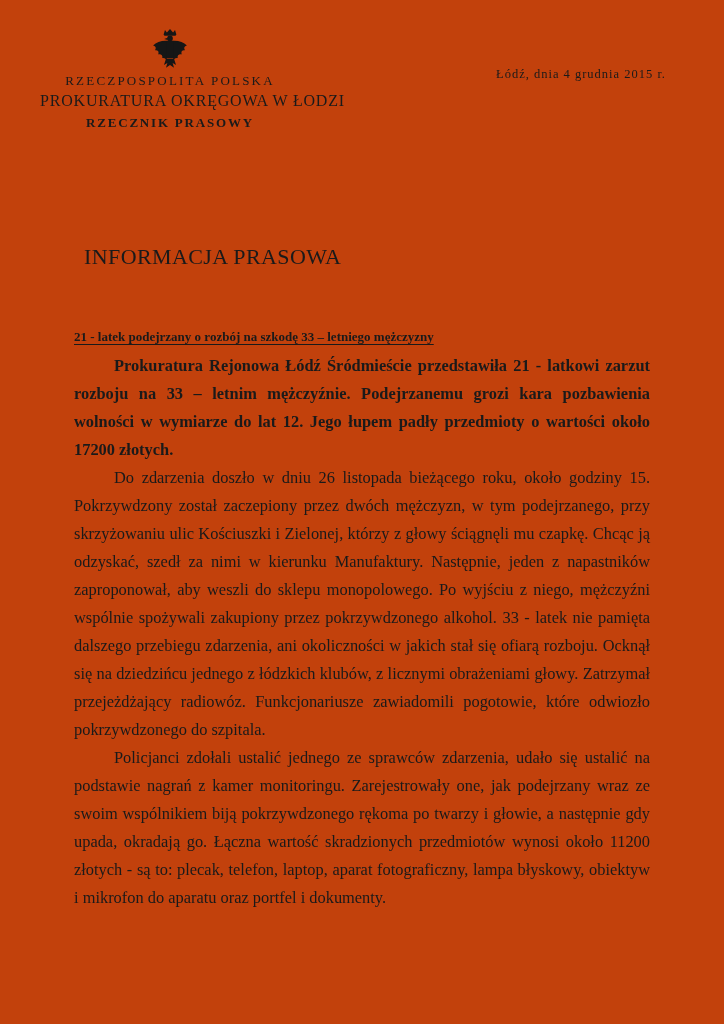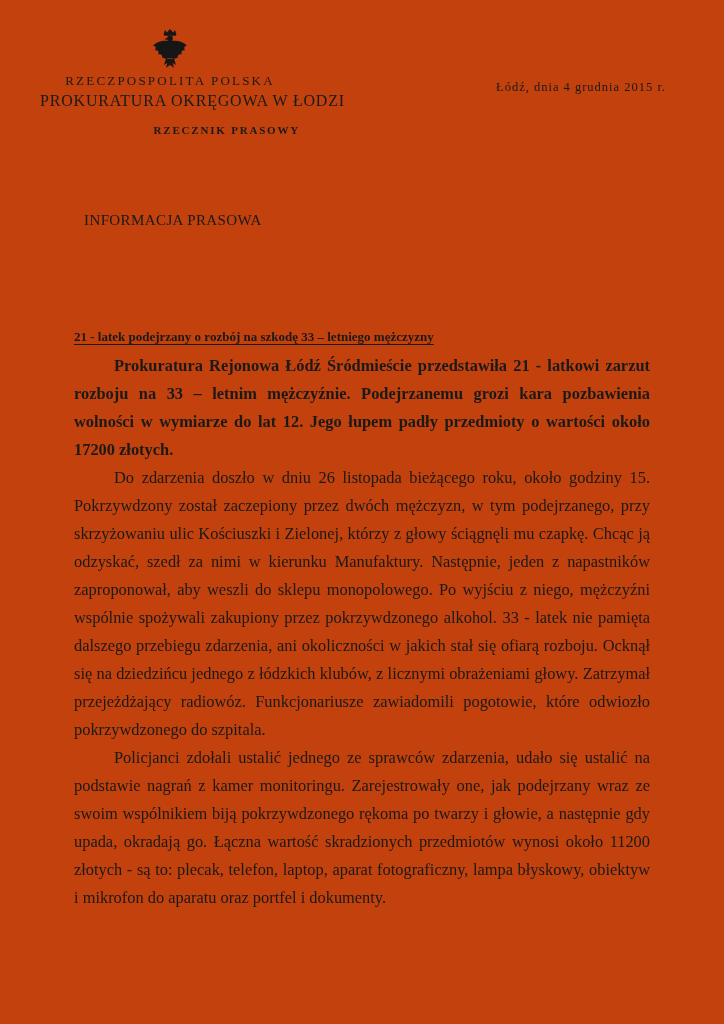--- a/index.html
+++ b/index.html
@@ -38,49 +38,48 @@
     white-space: nowrap;
     margin-top: 2px;
   }
   .lh-institution {
     font-size: 16px;
     letter-spacing: 0.8px;
     white-space: nowrap;
     margin-top: 3px;
   }
   .lh-office {
-    font-size: 11px;
+    font-size: 13px;
     font-weight: bold;
     letter-spacing: 1.8px;
     white-space: nowrap;
-    margin-top: 14px;
-    text-align: right;
+    margin-top: 5px;
   }
   .lh-address {
     margin-top: 4px;
     font-size: 10.8px;
     line-height: 15px;
   }
 
   
   .dateline {
     position: absolute;
-    top: 80px;
+    top: 67px;
     right: 58px;
     font-size: 12.5px;
     letter-spacing: 1px;
     white-space: nowrap;
   }
 
   
   .doc-type {
     position: absolute;
-    top: 212px;
+    top: 244px;
     left: 84px;
-    font-size: 15px;
+    font-size: 22px;
     letter-spacing: 0.4px;
   }
   .headline {
     position: absolute;
     top: 301px;
     left: 74px;
     width: 576px;
     text-align: left;
     font-size: 13px;
     font-weight: bold;

